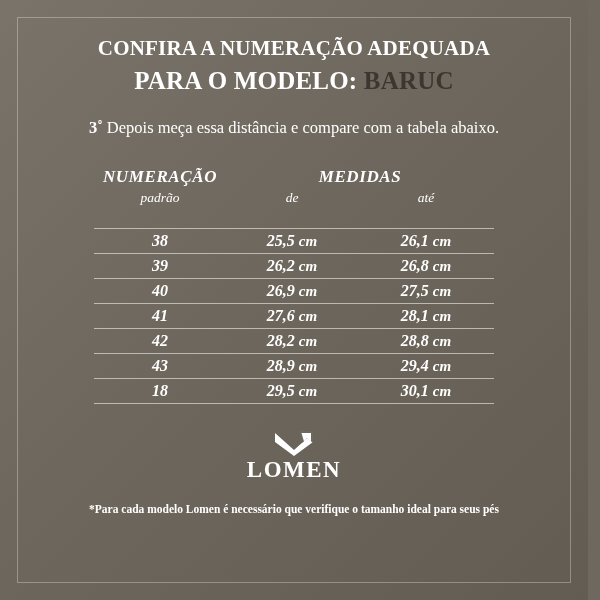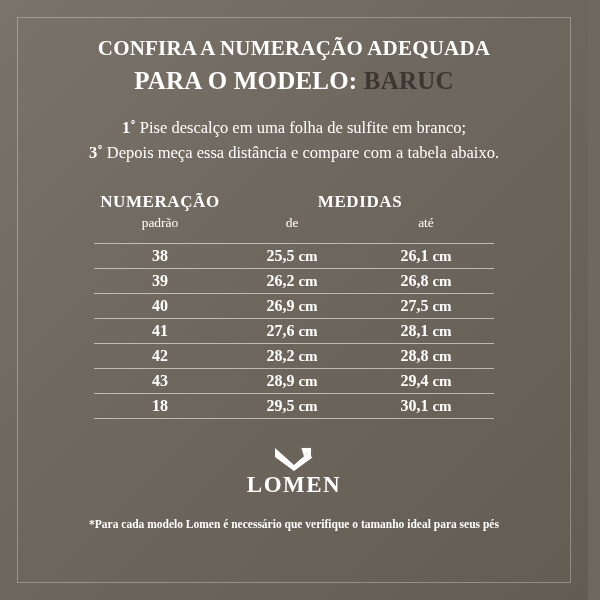--- a/index.html
+++ b/index.html
@@ -62,31 +62,32 @@
     white-space: nowrap;
   }
   .step .num {
     font-weight: bold;
   }
   table.size-table {
     margin: 26px auto 13px auto;
     border-collapse: collapse;
     width: 400px;
     color: #ffffff;
+    font-style: italic;
   }
   table.size-table th.group {
     font-size: 17px;
     font-weight: bold;
     letter-spacing: 0.6px;
     padding-bottom: 2px;
   }
   table.size-table th.sub {
     font-size: 13.5px;
     font-weight: normal;
-    padding-bottom: 12px;
+    padding-bottom: 22px;
   }
   table.size-table td {
     font-size: 16px;
     font-weight: bold;
     padding: 3px 0 3px 0;
     border-top: 1px solid rgba(255,255,255,0.55);
   }
   table.size-table td .unit {
     font-size: 15px;
     font-weight: bold;
@@ -129,24 +130,20 @@
   <div class="frame"></div>
   <div class="content">
 
     <div class="title-1">CONFIRA A NUMERAÇÃO ADEQUADA</div>
     <div class="title-2">
       <span>PARA O MODELO:</span>
       <span class="model-name">BARUC</span>
     </div>
 
     <div class="steps">
-      <div class="step">
-        <span class="num">1˚</span>
-        <span>Pise descalço em uma folha de sulfite em branco;</span>
-      </div>
       <div class="step">
         <span class="num">3˚</span>
         <span>Depois meça essa distância e compare com a tabela abaixo.</span>
       </div>
     </div>
 
     <table class="size-table">
       <thead>
         <tr>
           <th class="group col-num">NUMERAÇÃO</th>

